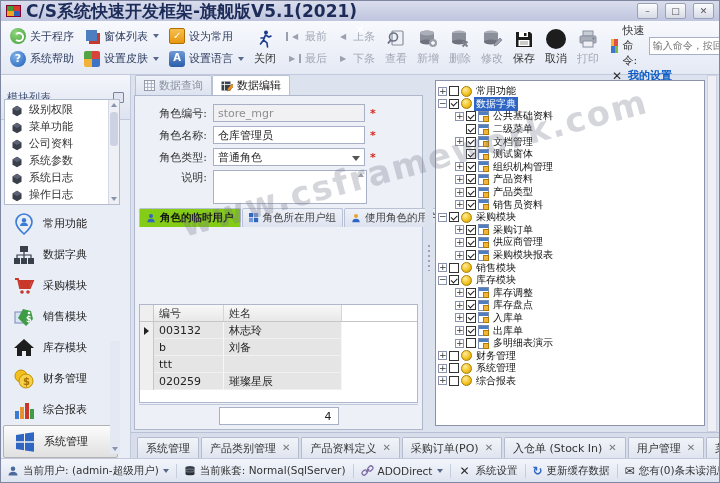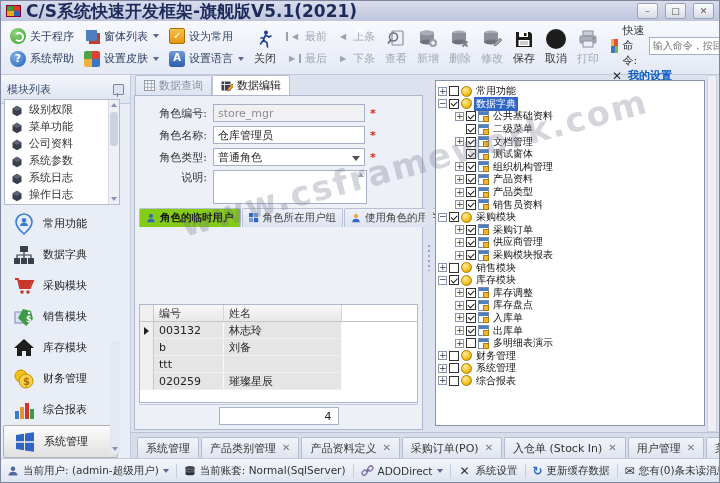--- a/index.html
+++ b/index.html
@@ -52,21 +52,21 @@
   .qcmd-row{display:flex;align-items:center;gap:4px;}
   .qcmd-input{width:92px;height:16px;border:1px solid #a7b0c6;font-size:10px;color:#9aa0ae;
     padding:0 3px;background:#fff;font-family:inherit;}
   .link-settings{color:#0a5bc4;text-decoration:underline;font-weight:bold;cursor:pointer;}
   .ic-flag{background:conic-gradient(#e2513f 0 25%,#7cb94c 0 50%,#3a76cf 0 75%,#f2b53a 0);width:14px;height:14px;margin:1px;}
   .ic-tools{color:#2b2b2b;font-weight:bold;font-size:12px;width:14px;text-align:center;}
 
   
   .sidebar{position:absolute;left:0;top:74px;width:130px;bottom:24px;background:#e9edf6;border-right:1px solid #c2c9dc;box-sizing:border-box;}
   .sb-header{height:20px;background:linear-gradient(#f4f6fb,#dde3f0);border-bottom:1px solid #c2c9dc;
-    display:flex;align-items:center;padding:4px 6px;color:#3c4c70;}
+    display:flex;align-items:center;padding:12px 6px;color:#3c4c70;}
   .sb-pin{margin-left:auto;width:9px;height:9px;border:1px solid #7a84a0;border-radius:1px;position:relative;background:#dfe4f0;}
   .sb-pin::after{content:"";position:absolute;left:3px;top:8px;width:1px;height:4px;background:#7a84a0;}
   .sb-list{position:absolute;left:3px;top:24px;width:114px;height:104px;background:#fff;border:1px solid #b3bccf;}
   .sb-list-item{height:17px;display:flex;align-items:flex-end;gap:6px;padding-left:6px;color:#333;}
   .sb-scroll{position:absolute;right:0;top:0;bottom:0;width:10px;background:#eef0f6;border-left:1px solid #d5d9e4;}
   .sb-scroll .thumb{position:absolute;left:1px;right:1px;top:12px;height:34px;background:#ccd2e2;border-radius:3px;}
   .arr-up,.arr-dn{position:absolute;left:2px;width:0;height:0;border-left:3px solid transparent;border-right:3px solid transparent;}
   .arr-up{top:3px;border-bottom:4px solid #8a92ac;} .arr-dn{bottom:3px;border-top:4px solid #8a92ac;}
   .sb-nav{position:absolute;left:0;top:133px;right:10px;bottom:2px;}
   .sb-nav-item{height:31px;display:flex;align-items:center;gap:8px;padding-left:12px;color:#222;cursor:pointer;}

